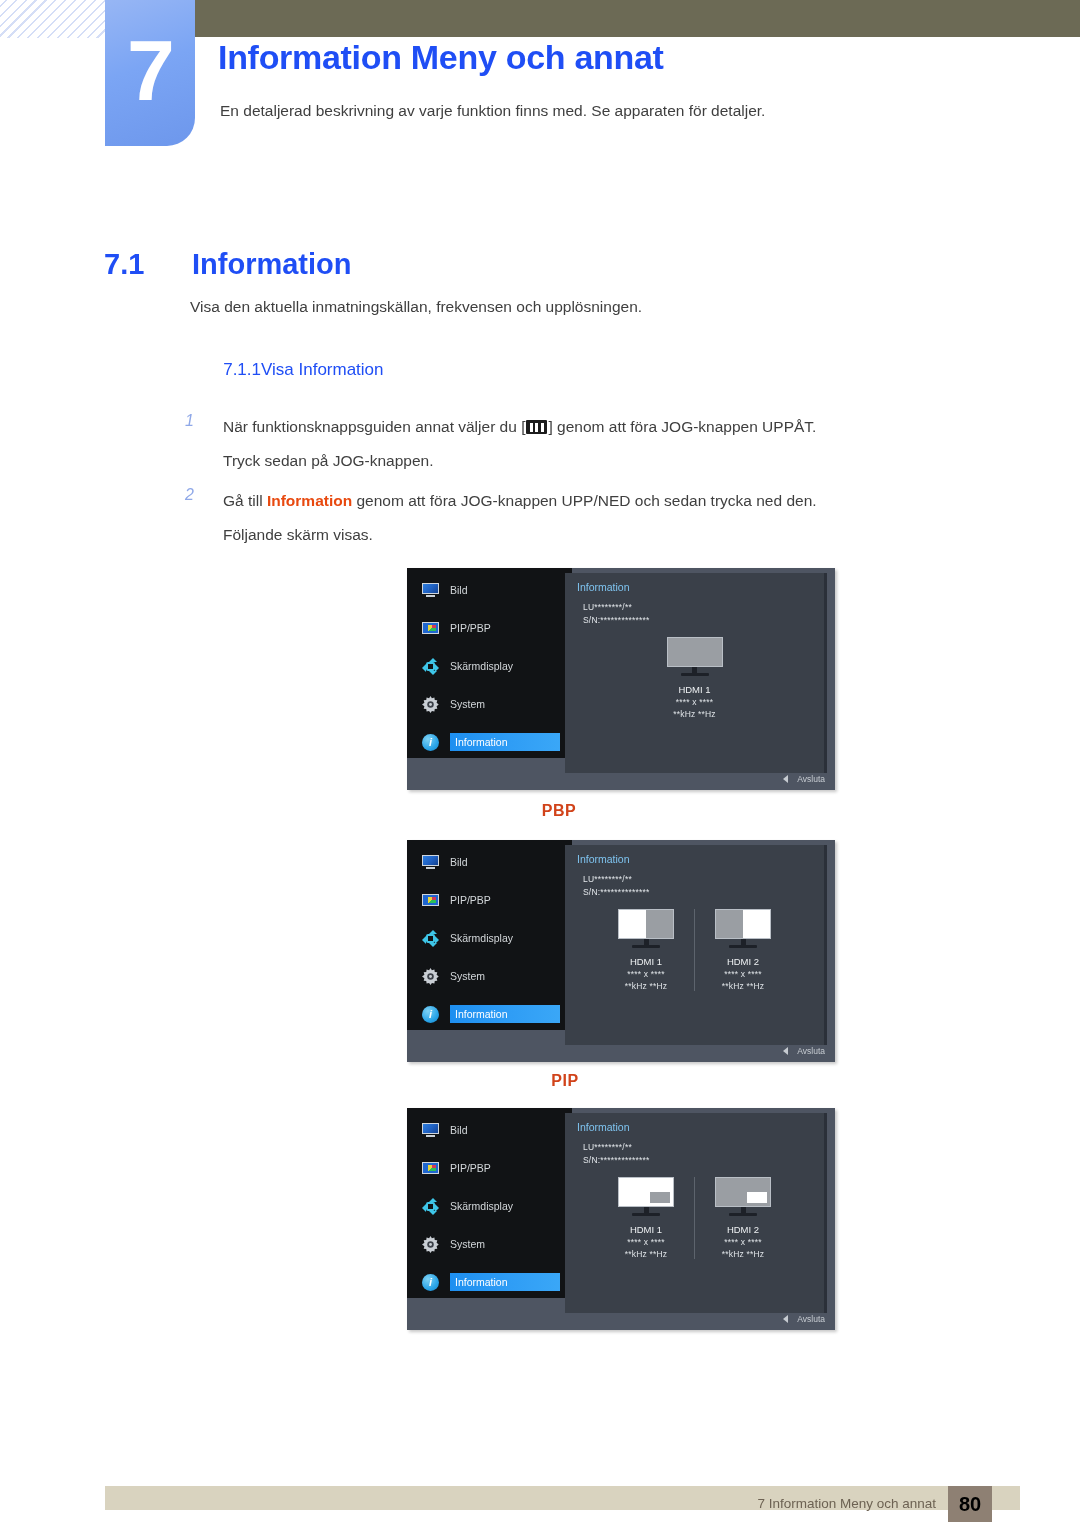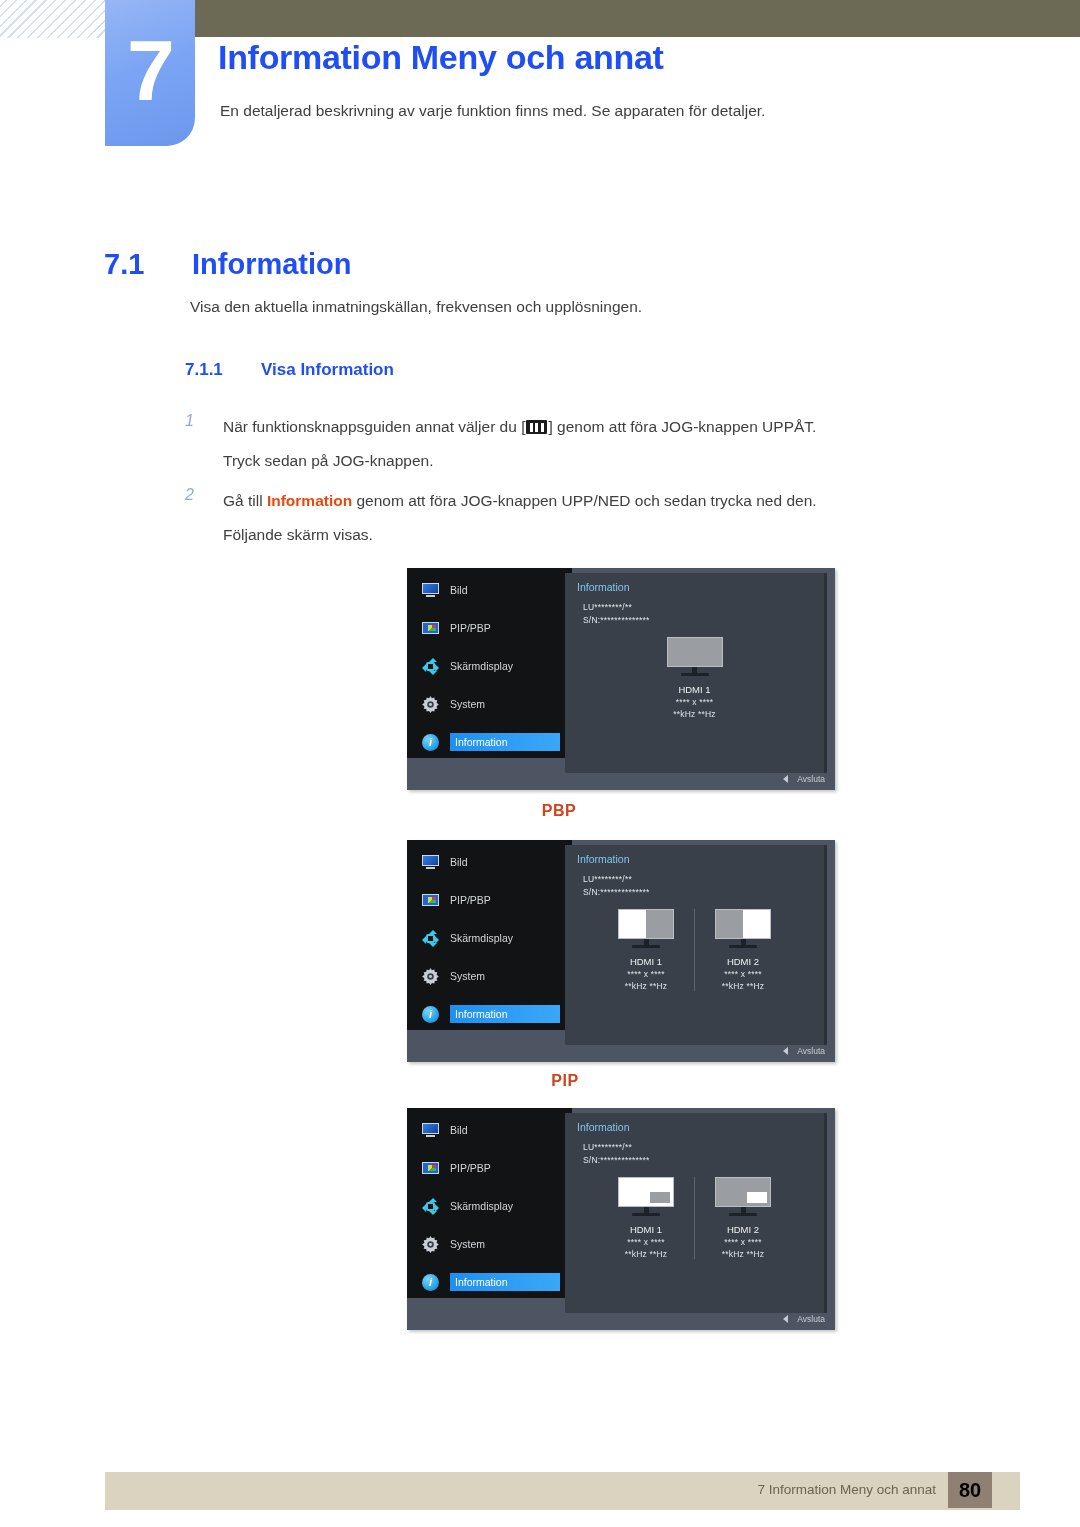--- a/index.html
+++ b/index.html
@@ -72,21 +72,22 @@
   }
   .h1-num { font-size: 29px; width: 88px; margin-top: 36px; }
   .h1-text { font-size: 29px; }
 
   .h2-row {
     position: absolute;
     left: 185px; top: 360px;
     display: flex;
     align-items: baseline;
     color: #1f4ef5;
-    font-weight: bold;
+    font-weight: normal;
+    text-align: right;
   }
   .h2-num { font-size: 17px; width: 76px; }
   .h2-text { font-size: 17px; }
 
   .intro-para {
     position: absolute;
     left: 190px; top: 298px;
     font-size: 15.5px;
     color: #3f3f3f;
   }
@@ -317,21 +318,21 @@
     font-weight: bold;
     color: #d1431a;
     letter-spacing: .5px;
     padding-left: 38px;
   }
 
   
   .footer-bar {
     position: absolute;
     left: 105px; bottom: 17px;
-    width: 915px; height: 38px;
+    width: 915px; height: 24px;
     background: #d9d3bf;
   }
   .footer-text {
     position: absolute;
     right: 84px; top: 0;
     line-height: 36px;
     font-size: 13.5px;
     color: #6d6253;
   }
   .footer-page {

